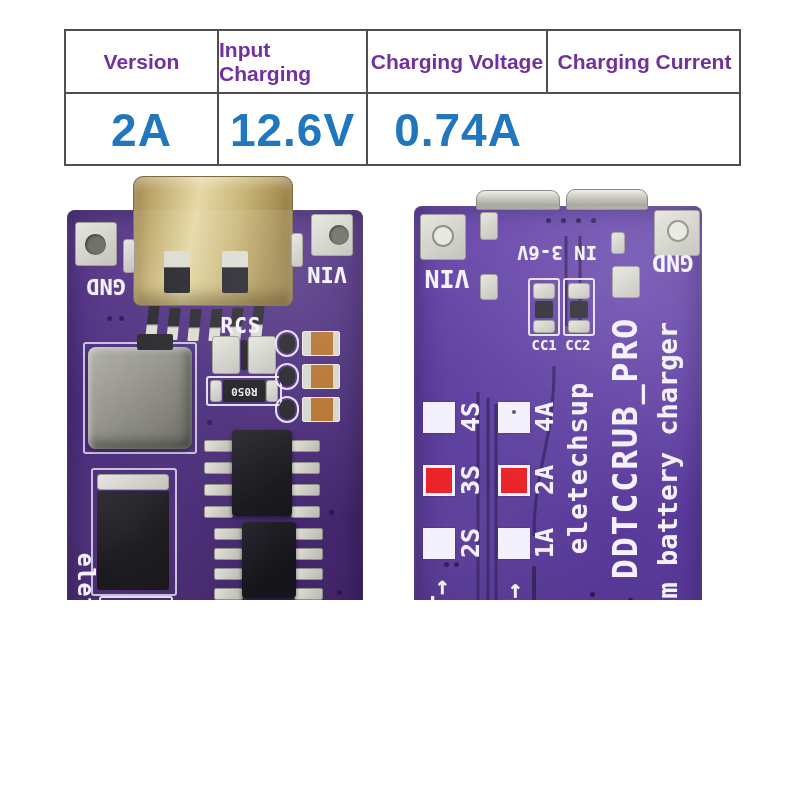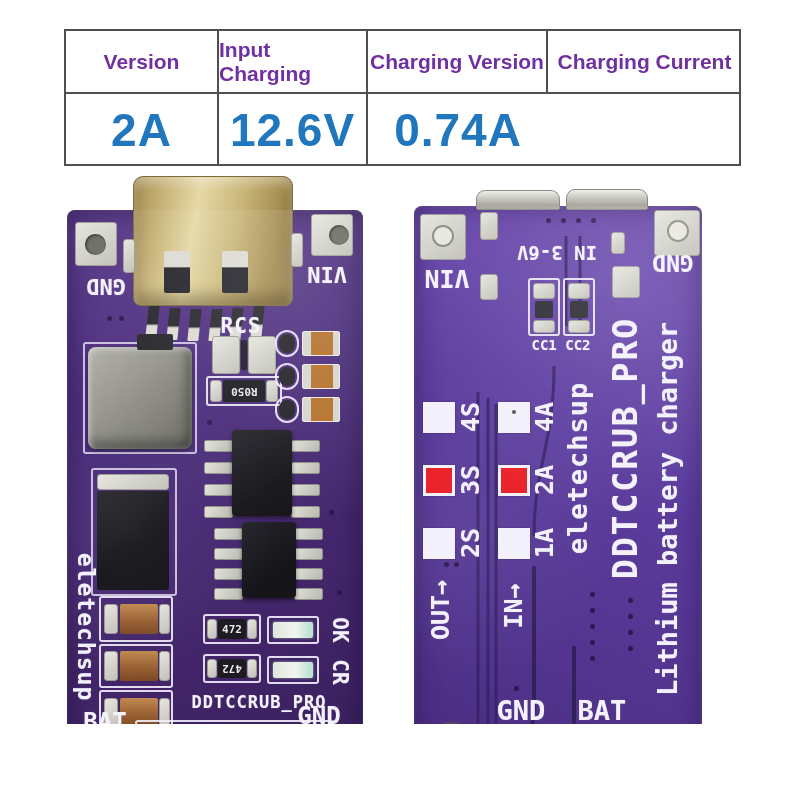--- a/index.html
+++ b/index.html
@@ -1,16 +1,16 @@
 <!DOCTYPE html>
 <html style="--header-purple: #7030a0; --value-blue: #2077bd; --value-red: #ec1411; --silk: #f3f1fc; --red-mark: #ea1c22; --front-pcb: #4a2c7c; --back-pcb: #5d3da0; --gold: #cdbb80; --silver: #d7d7d0; --copper: #c79a67;"><head>
 <meta charset="utf-8">
 <style>
   html,body{margin:0;padding:0;background:#fff;}
-  .canvas{position:relative;width:800px;height:724px;background:#fff;overflow:hidden;
+  .canvas{position:relative;width:800px;height:600px;background:#fff;overflow:hidden;
           font-family:"Liberation Sans",sans-serif;}
   
   .spec-table{position:absolute;left:64px;top:29px;width:677px;height:137px;
     display:grid;grid-template-columns:153px 149px 180px 193px;grid-template-rows:63px 72px;
     border:2px solid #4f4f4f;box-sizing:border-box;background:#fff;}
   .spec-cell{border-right:2px solid #4f4f4f;border-bottom:2px solid #4f4f4f;
     display:flex;align-items:center;justify-content:center;box-sizing:border-box;}
   .spec-cell.last{border-right:none;}
   .spec-cell.bottom{border-bottom:none;}
   .spec-head{color:var(--header-purple);font-weight:bold;font-size:21px;}
@@ -55,21 +55,21 @@
 <div class="canvas">
 
   <div class="spec-table">
     <div class="spec-cell">
         <span class="spec-head">Version</span>
       </div>
     <div class="spec-cell">
         <span class="spec-head">Input Charging</span>
       </div>
     <div class="spec-cell">
-        <span class="spec-head">Charging Version</span>
+        <span class="spec-head">Charging Voltage</span>
       </div>
     <div class="spec-cell last">
         <span class="spec-head">Charging Current</span>
       </div>
     <div class="spec-cell bottom">
         <span class="spec-val" style="color: rgb(32, 119, 189);">2A</span>
       </div>
     <div class="spec-cell bottom">
         <span class="spec-val" style="color: rgb(32, 119, 189);">12.6V</span>
       </div>

